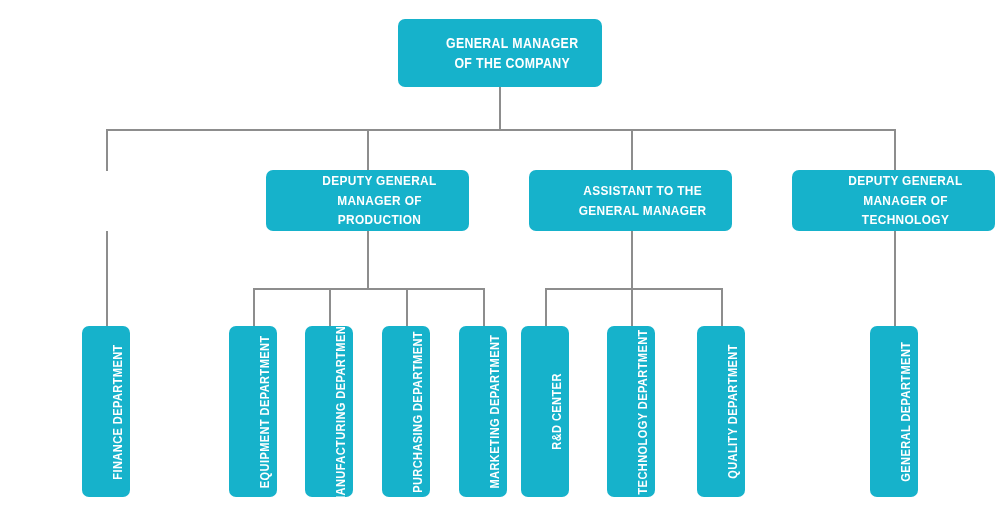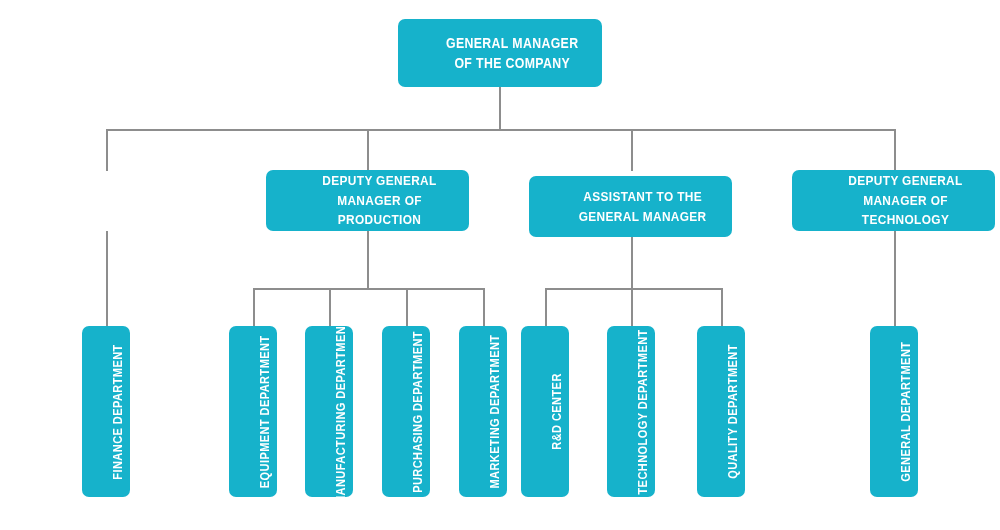--- a/index.html
+++ b/index.html
@@ -108,21 +108,21 @@
     <span class="node-label" style="color: rgb(255, 255, 255);">GENERAL MANAGER
 OF THE COMPANY</span>
   </div>
 
 
   <div class="node level-1" style="left: 266px; top: 170px; width: 203px; height: 61px; background: rgb(22, 178, 203);">
     <span class="node-label" style="color: rgb(255, 255, 255);">DEPUTY GENERAL
 MANAGER OF PRODUCTION</span>
   </div>
 
-  <div class="node level-1" style="left: 529px; top: 176px; width: 203px; height: 61px; background: rgb(22, 178, 203);">
+  <div class="node level-1" style="left: 529px; top: 170px; width: 203px; height: 61px; background: rgb(22, 178, 203);">
     <span class="node-label" style="color: rgb(255, 255, 255);">ASSISTANT TO THE
 GENERAL MANAGER</span>
   </div>
 
   <div class="node level-1" style="left: 792px; top: 170px; width: 203px; height: 61px; background: rgb(22, 178, 203);">
     <span class="node-label" style="color: rgb(255, 255, 255);">DEPUTY GENERAL
 MANAGER OF TECHNOLOGY</span>
   </div>
 
   <div class="node vertical" style="left: 82px; top: 326px; width: 48px; height: 171px; background: rgb(22, 178, 203);">

